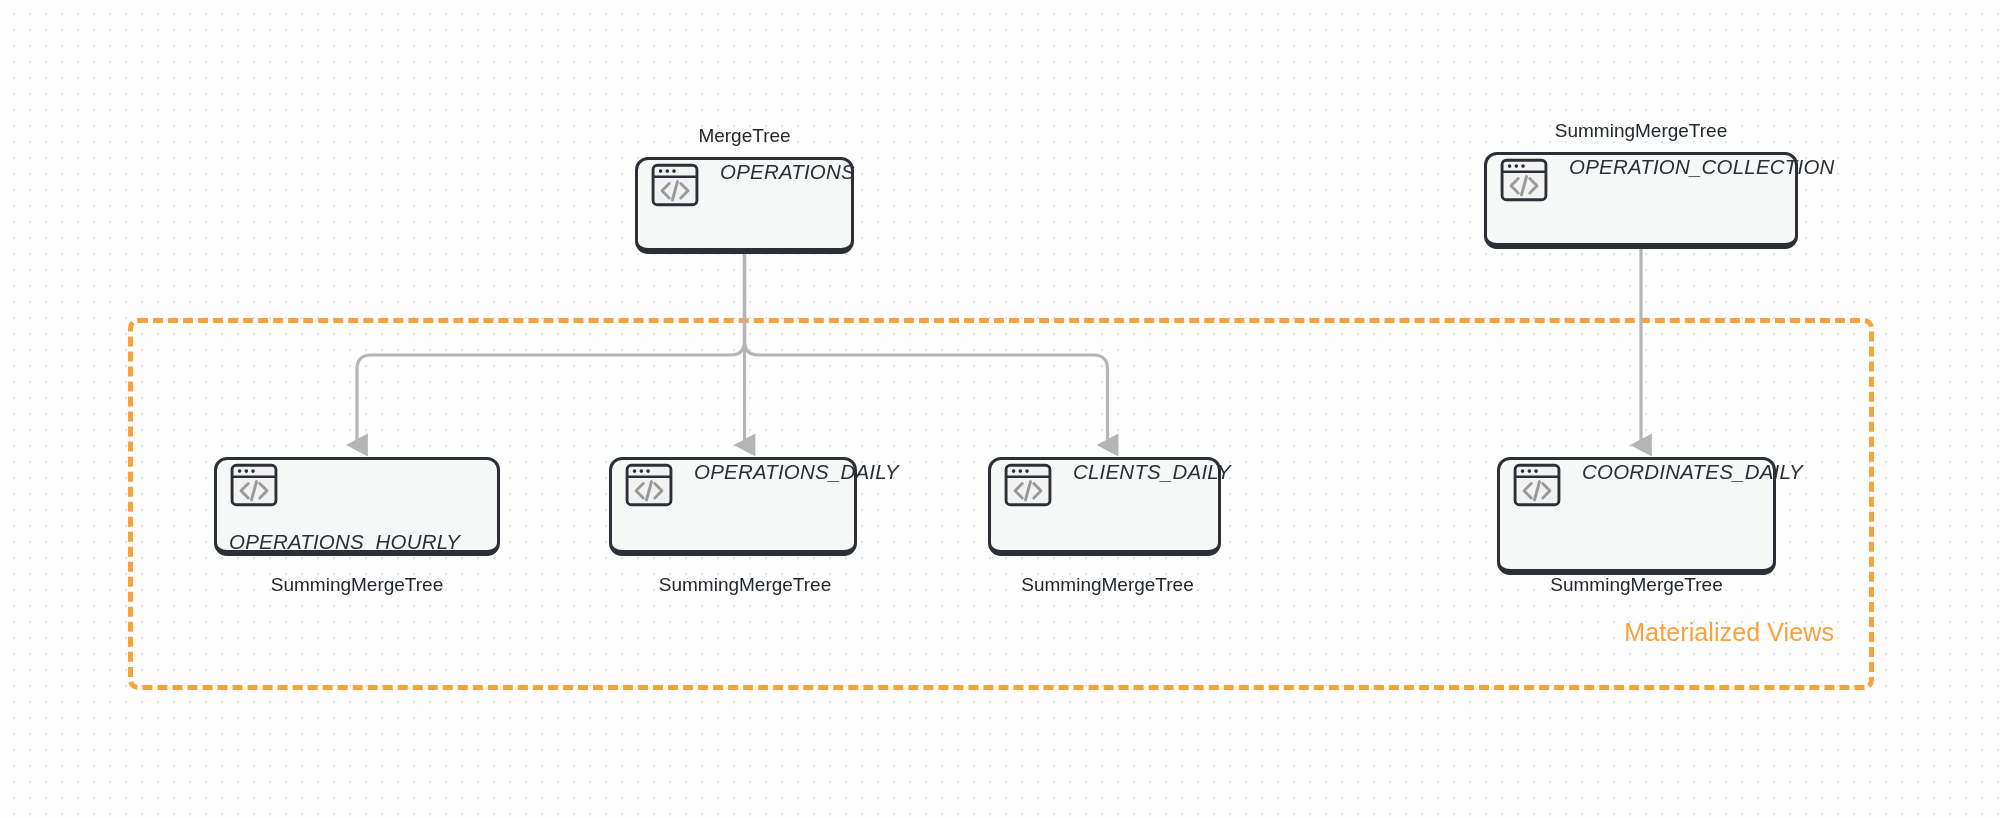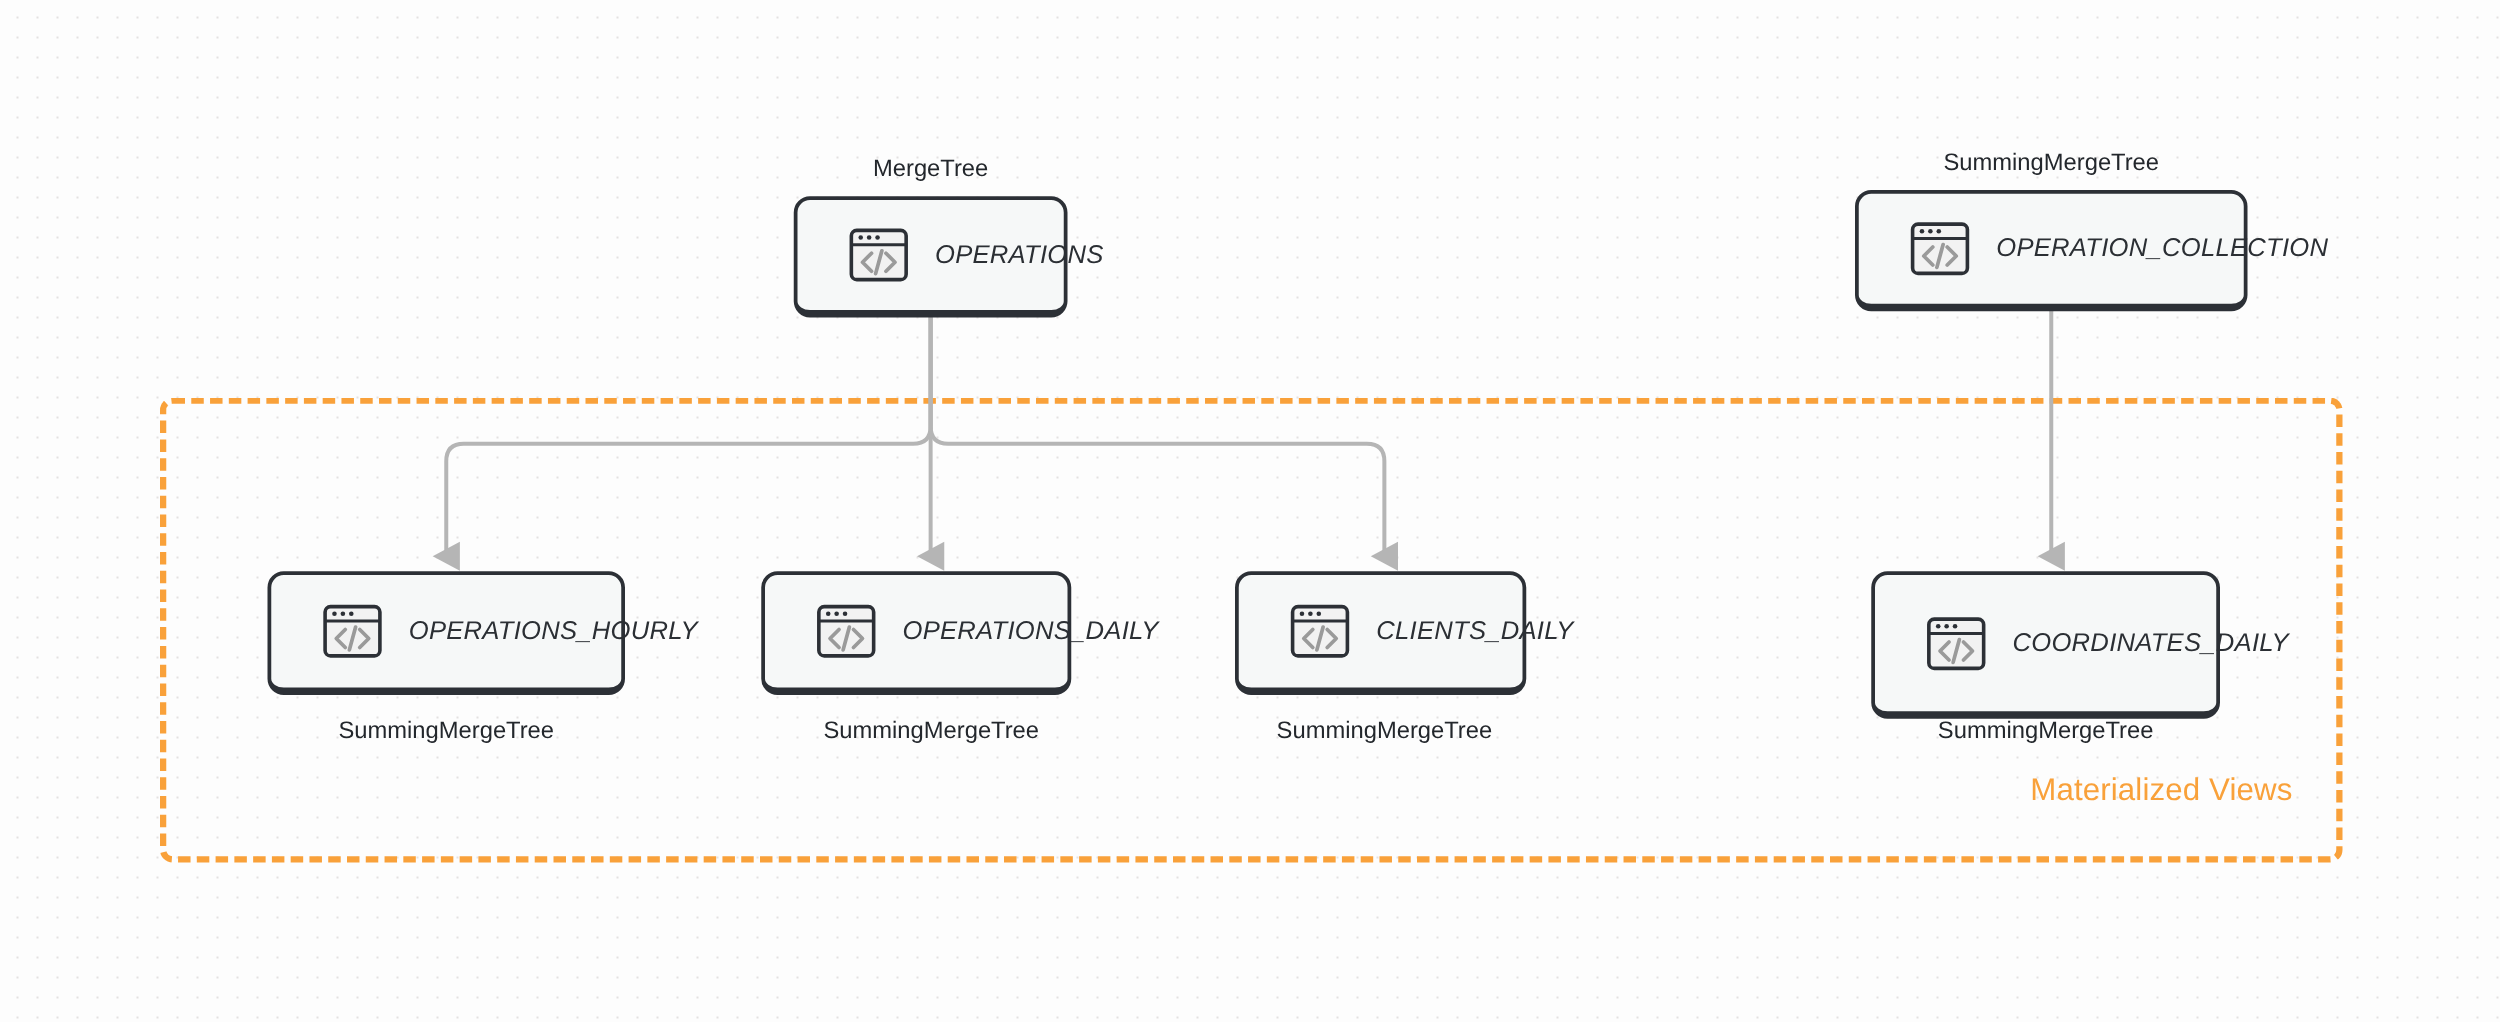--- a/index.html
+++ b/index.html
@@ -46,22 +46,21 @@
 
   
   .node {
     position: absolute;
     box-sizing: border-box;
     background: #f6f8f8;
     border: 3px solid #2c3036;
     border-bottom-width: 6px;
     border-radius: 13px;
     display: flex;
-    align-items: center;
-    padding-left: 40px;
+    padding-left: 12px;
     gap: 20px;
   }
   .node-icon {
     flex: 0 0 auto;
     width: 50px;
     height: 50px;
     display: block;
   }
   .node-label {
     font-size: 20.5px;
@@ -125,21 +124,21 @@
           <circle cx="11" cy="11.5" r="1.9" fill="#2c3036"></circle>
           <circle cx="18" cy="11.5" r="1.9" fill="#2c3036"></circle>
           <circle cx="25" cy="11.5" r="1.9" fill="#2c3036"></circle>
           <path d="M20 24.5 L12.5 32 L20 39.5" fill="none" stroke="#9a9a9a" stroke-width="3.1" stroke-linecap="round" stroke-linejoin="round"></path>
           <path d="M32 24.5 L39.5 32 L32 39.5" fill="none" stroke="#9a9a9a" stroke-width="3.1" stroke-linecap="round" stroke-linejoin="round"></path>
           <path d="M28.6 22.5 L23.4 41.5" fill="none" stroke="#9a9a9a" stroke-width="3.1" stroke-linecap="round"></path>
         </svg>
         <span class="node-label">OPERATION_COLLECTION</span>
       </div>
       <div class="engine-caption" style="left: 1641px; top: 120px;">SummingMergeTree</div>
-      <div class="node" style="left: 214px; top: 457px; width: 286px; height: 99px; border-color: rgb(44, 48, 54); background: rgb(246, 248, 248);">
+      <div class="node" style="left: 214px; top: 457px; width: 286px; height: 99px; border-color: rgb(44, 48, 54); background: rgb(246, 248, 248); flex-direction: column;">
         <svg class="node-icon" viewBox="0 0 52 52">
           <rect x="3.2" y="5.5" width="45.6" height="41" rx="4.5" ry="4.5" fill="#f2f2f2" stroke="#2c3036" stroke-width="3"></rect>
           <path d="M3.2 17.5 H48.8" stroke="#2c3036" stroke-width="2.6"></path>
           <circle cx="11" cy="11.5" r="1.9" fill="#2c3036"></circle>
           <circle cx="18" cy="11.5" r="1.9" fill="#2c3036"></circle>
           <circle cx="25" cy="11.5" r="1.9" fill="#2c3036"></circle>
           <path d="M20 24.5 L12.5 32 L20 39.5" fill="none" stroke="#9a9a9a" stroke-width="3.1" stroke-linecap="round" stroke-linejoin="round"></path>
           <path d="M32 24.5 L39.5 32 L32 39.5" fill="none" stroke="#9a9a9a" stroke-width="3.1" stroke-linecap="round" stroke-linejoin="round"></path>
           <path d="M28.6 22.5 L23.4 41.5" fill="none" stroke="#9a9a9a" stroke-width="3.1" stroke-linecap="round"></path>
         </svg>

